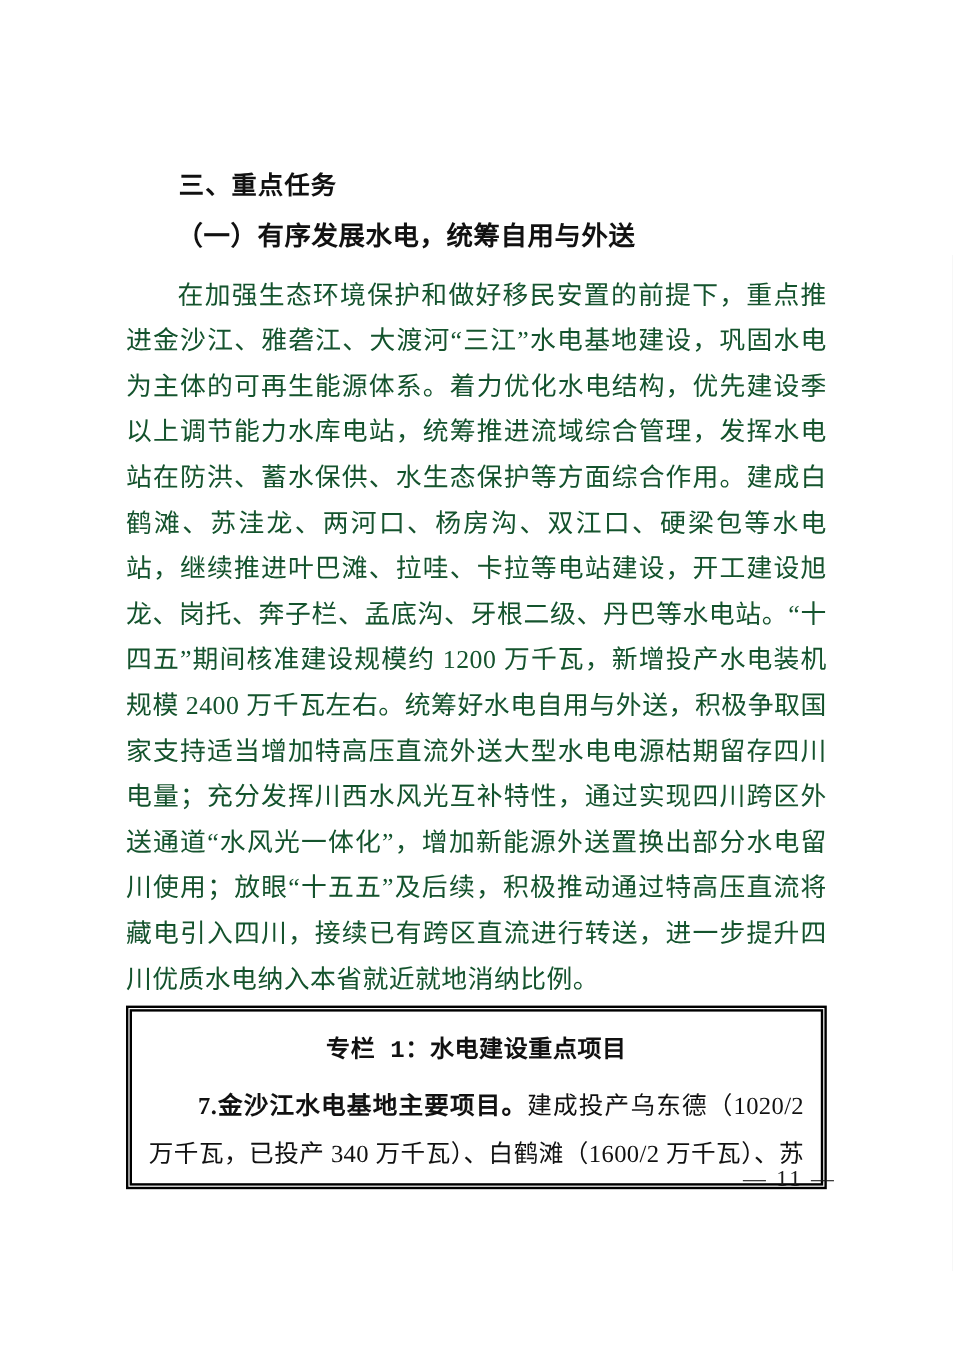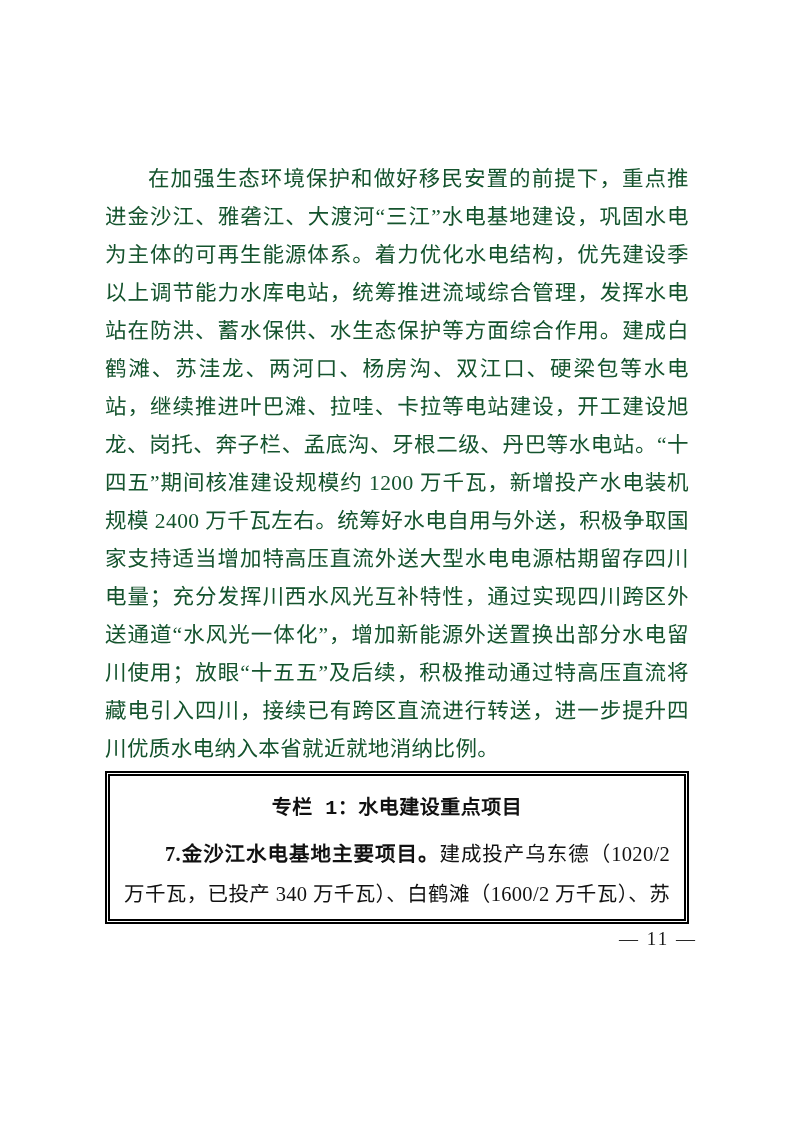--- a/index.html
+++ b/index.html
@@ -65,36 +65,38 @@
     margin: 14px 0 0 0;
     font-size: 20.5px;
     line-height: 40px;
     text-align: justify;
     text-indent: 2em;
     letter-spacing: 0.3px;
   }
   .callout-para .lead { font-weight: 700; }
   .page-number {
     position: absolute;
-    top: 928px;
+    top: 972px;
     left: 598px;
     width: 120px;
     text-align: center;
     font-size: 19px;
     letter-spacing: 2px;
     color: #1a1a1a;
   }
 </style>
 </head>
 <body>
 
 <div class="page">
   <div class="content">
 
+    <h1 class="h1">三、重点任务</h1>
 
+    <h2 class="h2">（一）有序发展水电，统筹自用与外送</h2>
 
     <p class="body-para">在加强生态环境保护和做好移民安置的前提下，重点推进金沙江、雅砻江、大渡河“三江”水电基地建设，巩固水电为主体的可再生能源体系。着力优化水电结构，优先建设季以上调节能力水库电站，统筹推进流域综合管理，发挥水电站在防洪、蓄水保供、水生态保护等方面综合作用。建成白鹤滩、苏洼龙、两河口、杨房沟、双江口、硬梁包等水电站，继续推进叶巴滩、拉哇、卡拉等电站建设，开工建设旭龙、岗托、奔子栏、孟底沟、牙根二级、丹巴等水电站。“十四五”期间核准建设规模约 1200 万千瓦，新增投产水电装机规模 2400 万千瓦左右。统筹好水电自用与外送，积极争取国家支持适当增加特高压直流外送大型水电电源枯期留存四川电量；充分发挥川西水风光互补特性，通过实现四川跨区外送通道“水风光一体化”，增加新能源外送置换出部分水电留川使用；放眼“十五五”及后续，积极推动通过特高压直流将藏电引入四川，接续已有跨区直流进行转送，进一步提升四川优质水电纳入本省就近就地消纳比例。</p>
 
     <div class="callout">
       <p class="callout-title">专栏 1：水电建设重点项目</p>
       <p class="callout-para">
         <strong class="lead">7.金沙江水电基地主要项目。</strong><span>建成投产乌东德（1020/2 万千瓦，已投产 340 万千瓦）、白鹤滩（1600/2 万千瓦）、苏洼龙（120/2 万</span>
       </p>
     </div>
 

